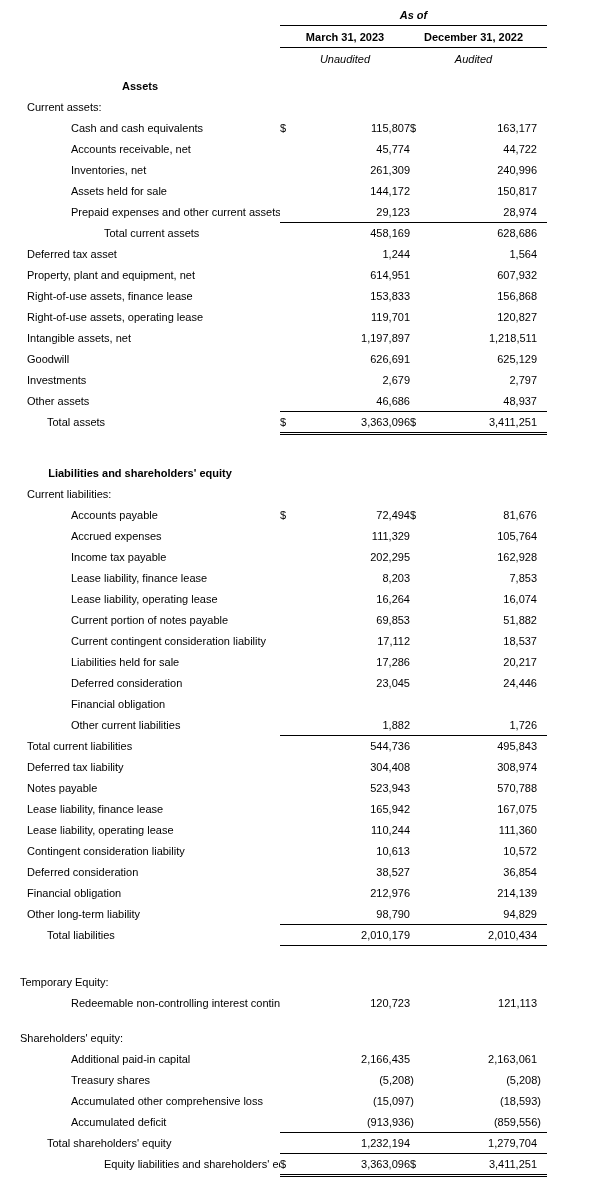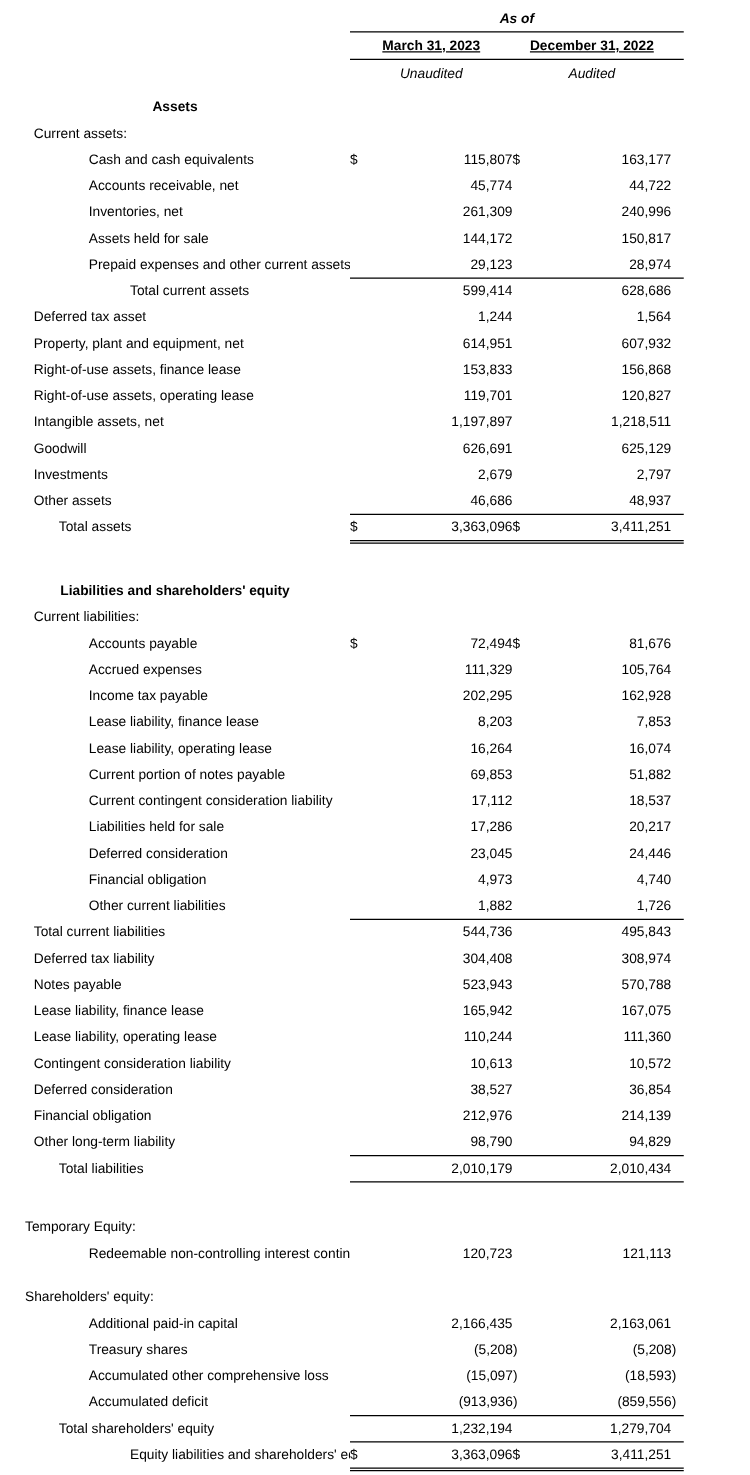--- a/index.html
+++ b/index.html
@@ -60,21 +60,21 @@
   .ind0 { padding-left: 27px; }
   .ind1 { padding-left: 20px; }
   .ind2 { padding-left: 71px; }
   .ind3 { padding-left: 47px; }
   .ind4 { padding-left: 104px; }
 
   
   .hdr1 { height: 20px; font-style: italic; }
   .hdr1 .vals { height: 20px; justify-content: center; align-items: flex-end; }
   .hdr1 .asof { font-weight: bold; line-height: 19px; }
-  .hdr2 { height: 22px; text-decoration: underline; }
+  .hdr2 { height: 22px; }
   .hdr2 .vals { height: 22px; }
   .hdr2 .col { justify-content: center; font-weight: bold; line-height: 22px; }
   .hdr3 { height: 22px; }
   .hdr3 .col { justify-content: center; font-style: italic; line-height: 23px; }
   .spacer-title { height: 6px; }
 </style>
 </head>
 <body>
 
 <div class="page">
@@ -176,21 +176,21 @@
         <span class="cur"></span>
         <span class="num">28,974</span>
       </div>
     </div>
   </div>
       <div class="row">
     <div class="lbl ind4">Total current assets</div>
     <div class="vals">
       <div class="col c1">
         <span class="cur"></span>
-        <span class="num">599,414</span>
+        <span class="num">458,169</span>
       </div>
       <div class="col c2">
         <span class="cur"></span>
         <span class="num">628,686</span>
       </div>
     </div>
   </div>
       <div class="row">
     <div class="lbl ind0">Deferred tax asset</div>
     <div class="vals">
@@ -429,30 +429,20 @@
         <span class="num">23,045</span>
       </div>
       <div class="col c2">
         <span class="cur"></span>
         <span class="num">24,446</span>
       </div>
     </div>
   </div>
       <div class="row">
     <div class="lbl ind2">Financial obligation</div>
-    <div class="vals">
-      <div class="col c1">
-        <span class="cur"></span>
-        <span class="num">4,973</span>
-      </div>
-      <div class="col c2">
-        <span class="cur"></span>
-        <span class="num">4,740</span>
-      </div>
-    </div>
   </div>
       <div class="row">
     <div class="lbl ind2">Other current liabilities</div>
     <div class="vals rule-s">
       <div class="col c1">
         <span class="cur"></span>
         <span class="num">1,882</span>
       </div>
       <div class="col c2">
         <span class="cur"></span>

